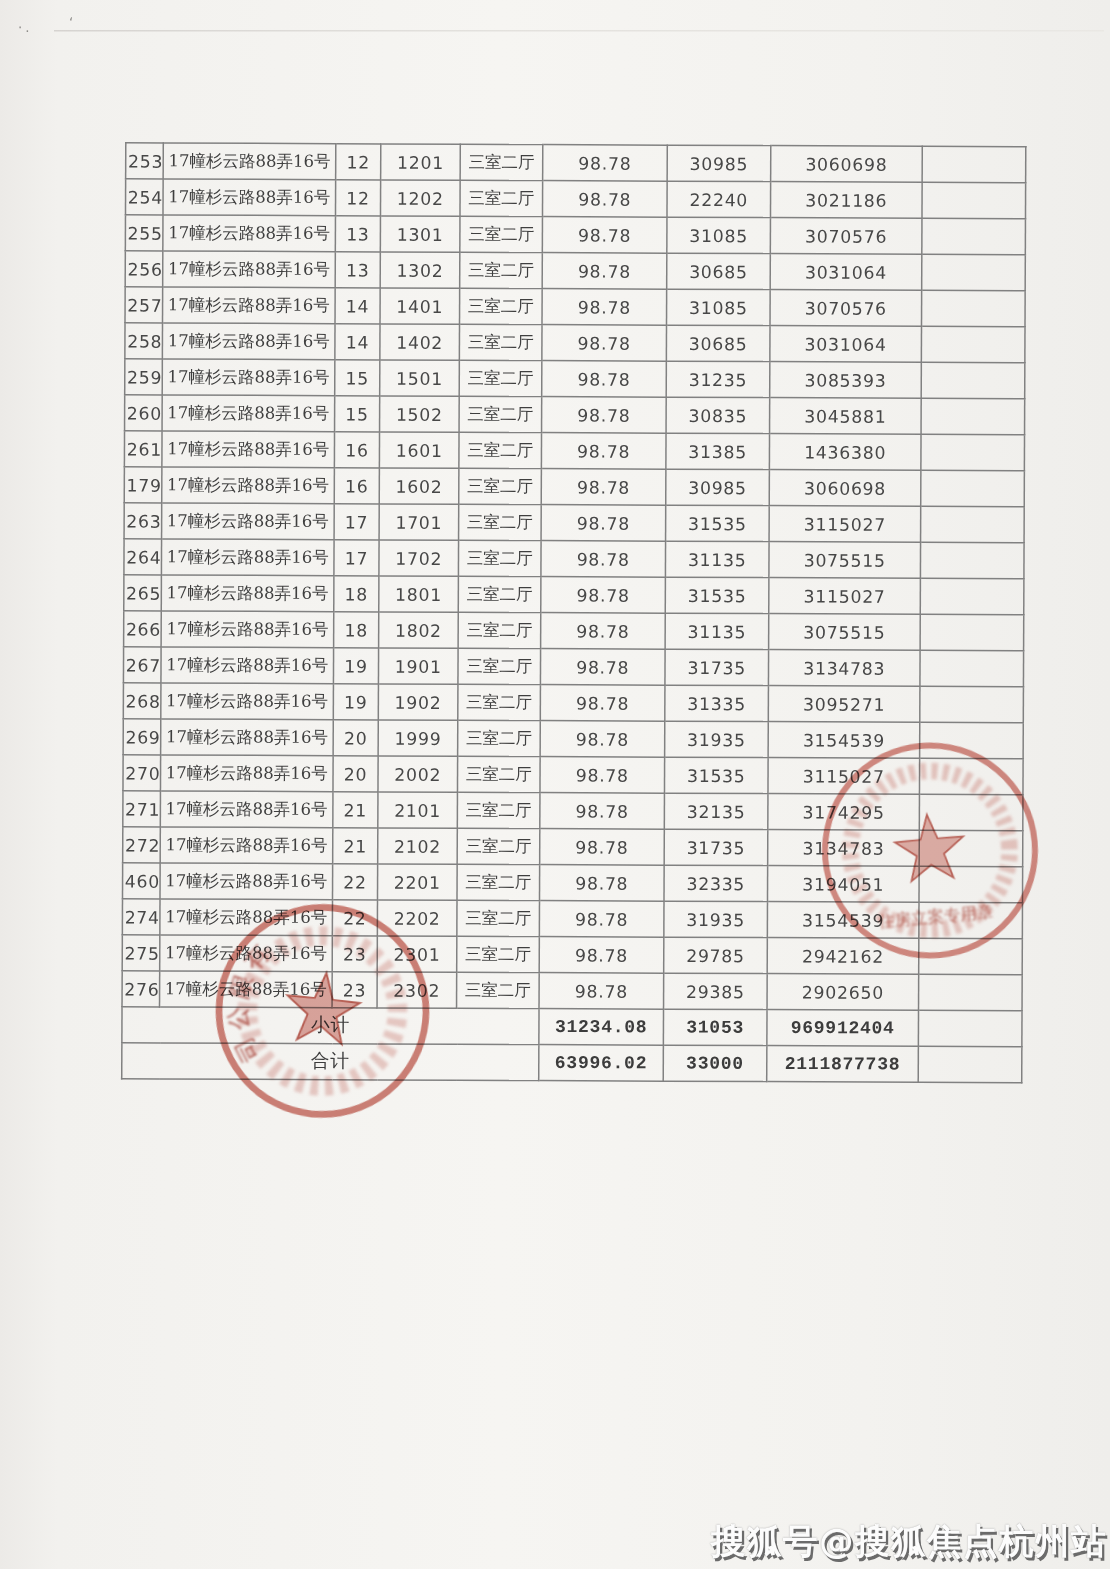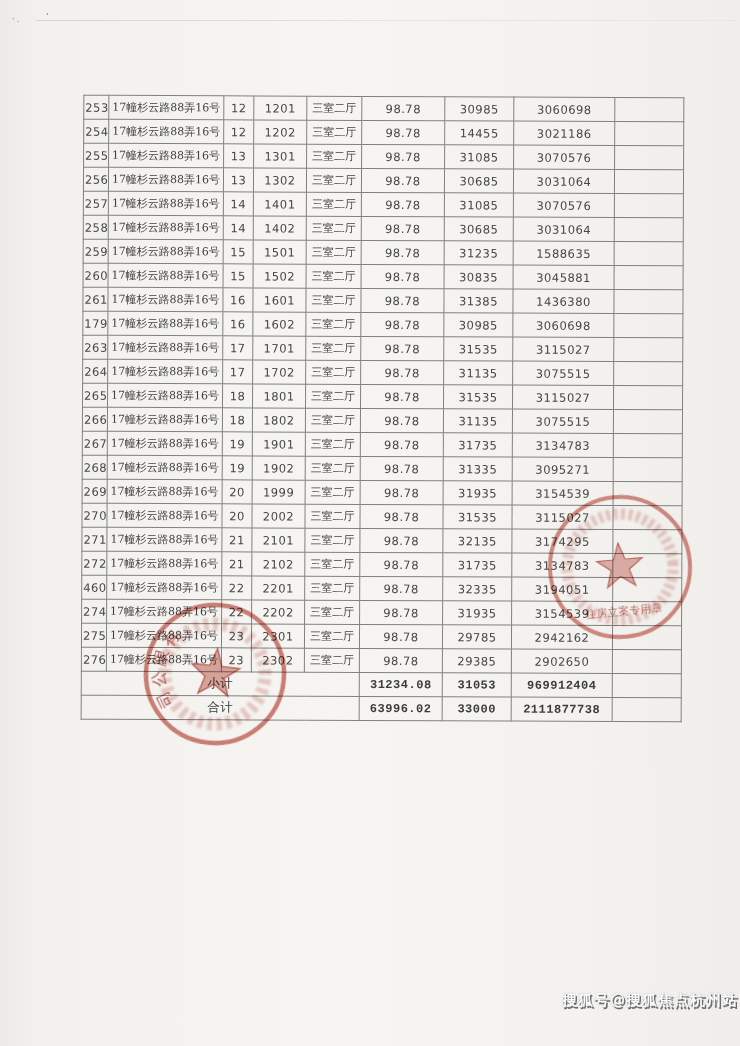--- a/index.html
+++ b/index.html
@@ -52,22 +52,22 @@
     font-weight:normal;font-size:12.5px;
   }
 
   
   .stamp{position:absolute;mix-blend-mode:multiply;pointer-events:none;}
   .stamp-left{left:130px;top:589px;width:170px;height:170px;transform:rotate(6deg);}
   .stamp-right{left:535px;top:482px;width:170px;height:170px;transform:rotate(-5deg);}
 
   
   .watermark{
-    position:absolute;right:2px;top:991px;
-    font-size:15px;font-weight:bold;letter-spacing:1px;
+    position:absolute;right:2px;top:1012px;
+    font-size:23px;font-weight:bold;letter-spacing:1px;
     color:#fcfcfc;
     text-shadow:1.5px 2px 0 #6b6b6b,0 0 1px #9a9a9a;
     font-family:"DejaVu Sans","Liberation Sans",sans-serif;
   }
 </style>
 </head>
 <body>
 
 <div class="page">
 
@@ -100,21 +100,21 @@
       <td class="num">3060698</td>
       <td></td>
     </tr>
           <tr>
       <td class="num">254</td>
       <td class="cn">17幢杉云路88弄16号</td>
       <td class="num">12</td>
       <td class="num">1202</td>
       <td class="cn">三室二厅</td>
       <td class="num">98.78</td>
-      <td class="num">14455</td>
+      <td class="num">22240</td>
       <td class="num">3021186</td>
       <td></td>
     </tr>
           <tr>
       <td class="num">255</td>
       <td class="cn">17幢杉云路88弄16号</td>
       <td class="num">13</td>
       <td class="num">1301</td>
       <td class="cn">三室二厅</td>
       <td class="num">98.78</td>
@@ -156,21 +156,21 @@
       <td></td>
     </tr>
           <tr>
       <td class="num">259</td>
       <td class="cn">17幢杉云路88弄16号</td>
       <td class="num">15</td>
       <td class="num">1501</td>
       <td class="cn">三室二厅</td>
       <td class="num">98.78</td>
       <td class="num">31235</td>
-      <td class="num">1588635</td>
+      <td class="num">3085393</td>
       <td></td>
     </tr>
           <tr>
       <td class="num">260</td>
       <td class="cn">17幢杉云路88弄16号</td>
       <td class="num">15</td>
       <td class="num">1502</td>
       <td class="cn">三室二厅</td>
       <td class="num">98.78</td>
       <td class="num">30835</td>

